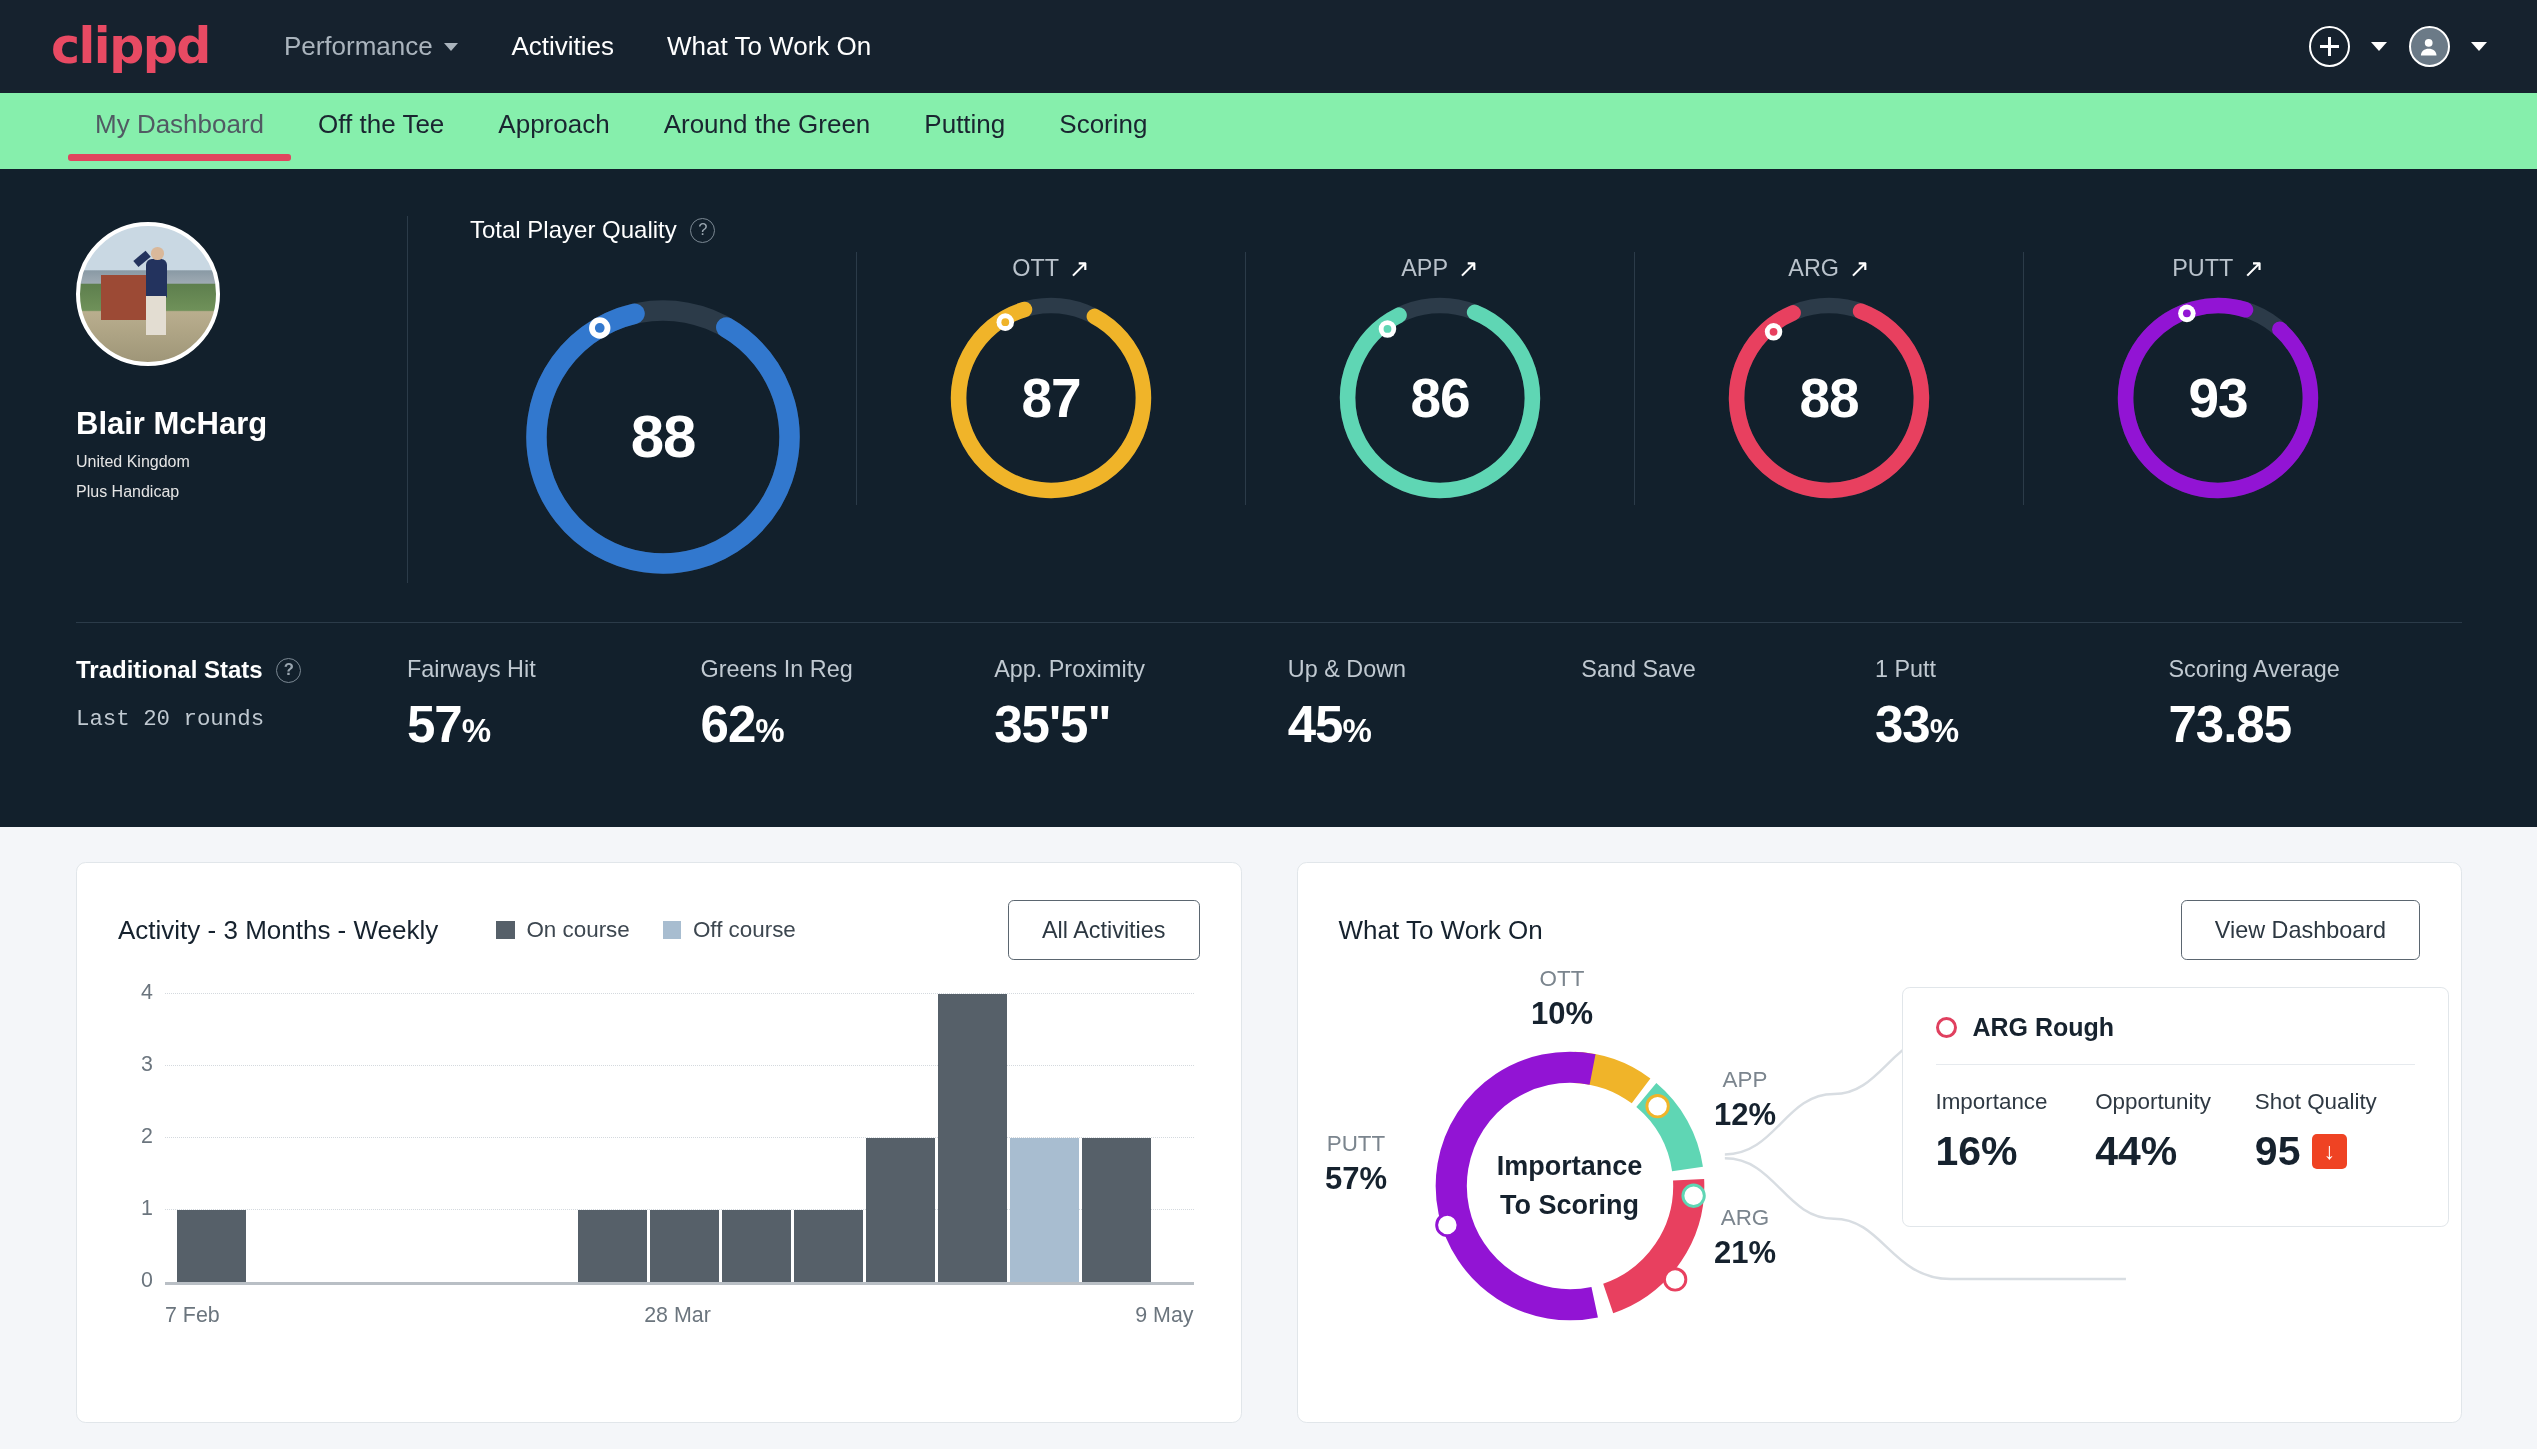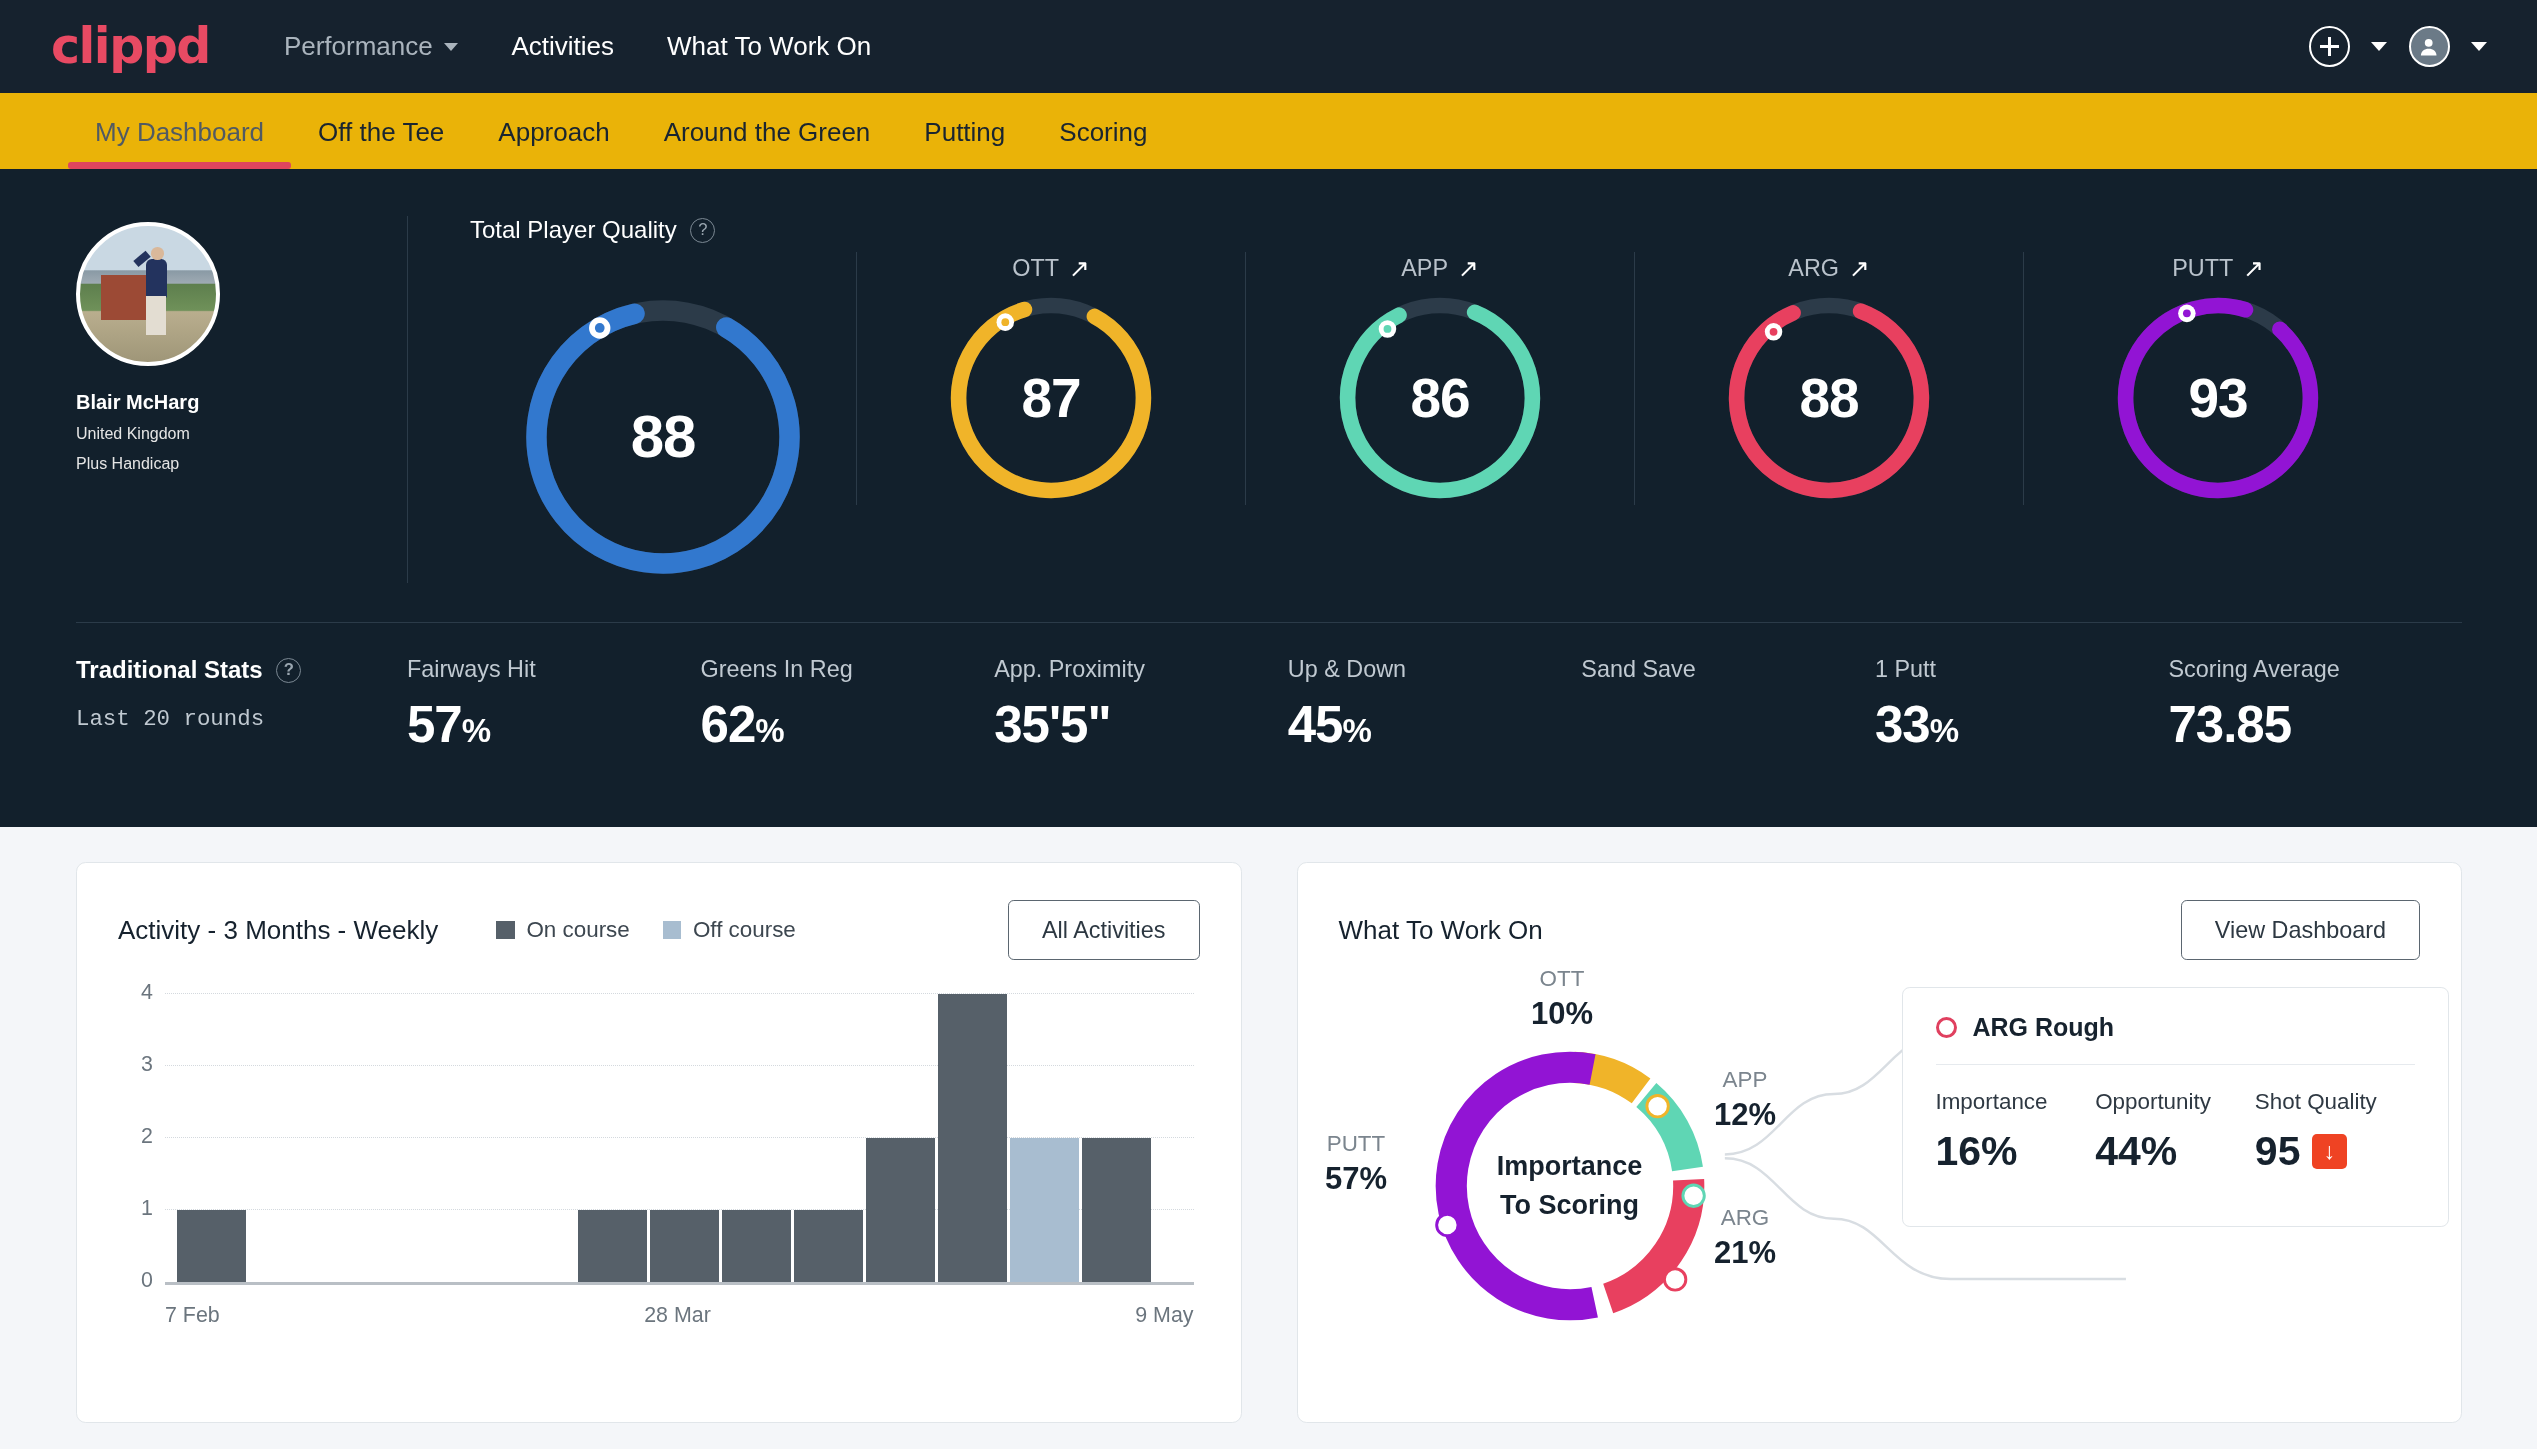--- a/index.html
+++ b/index.html
@@ -69,24 +69,24 @@
     width: 0; height: 0;
     border-left: 8.8px solid transparent;
     border-right: 8.8px solid transparent;
     border-top: 9.7px solid #ffffff;
     cursor: pointer;
   }
 
   
   .tabbar {
     height: 76px;
-    background: #eab308;
+    background: #86efac;
     display: flex;
     align-items: flex-end;
-    padding: 0 68px;
+    padding: 8px 68px;
     gap: 0;
   }
   .tab {
     font-size: 26px;
     color: #1a2530;
     padding: 0 27px 21.4px 27px;
     position: relative;
     cursor: pointer;
     white-space: nowrap;
   }
@@ -142,22 +142,22 @@
     position: absolute; left: 66px; top: 70px;
     width: 19.5px; height: 39px;
     background: #e3ddd2;
   }
   .av-arm {
     position: absolute; left: 54px; top: 29px;
     width: 15.6px; height: 7.8px;
     background: #23335e; transform: rotate(-40deg);
   }
   .pname {
-    font-size: 20px; font-weight: bold; color: #ffffff;
-    margin-top: 25px;
+    font-size: 31px; font-weight: bold; color: #ffffff;
+    margin-top: 40px;
   }
   .pmeta {
     font-size: 16px; color: #e5e5e5; margin-top: 11.7px;
   }
 
   .quality-col {
     flex: 1;
     border-left: 1.9px solid #2b3b49;
     padding-left: 62px;
   }

